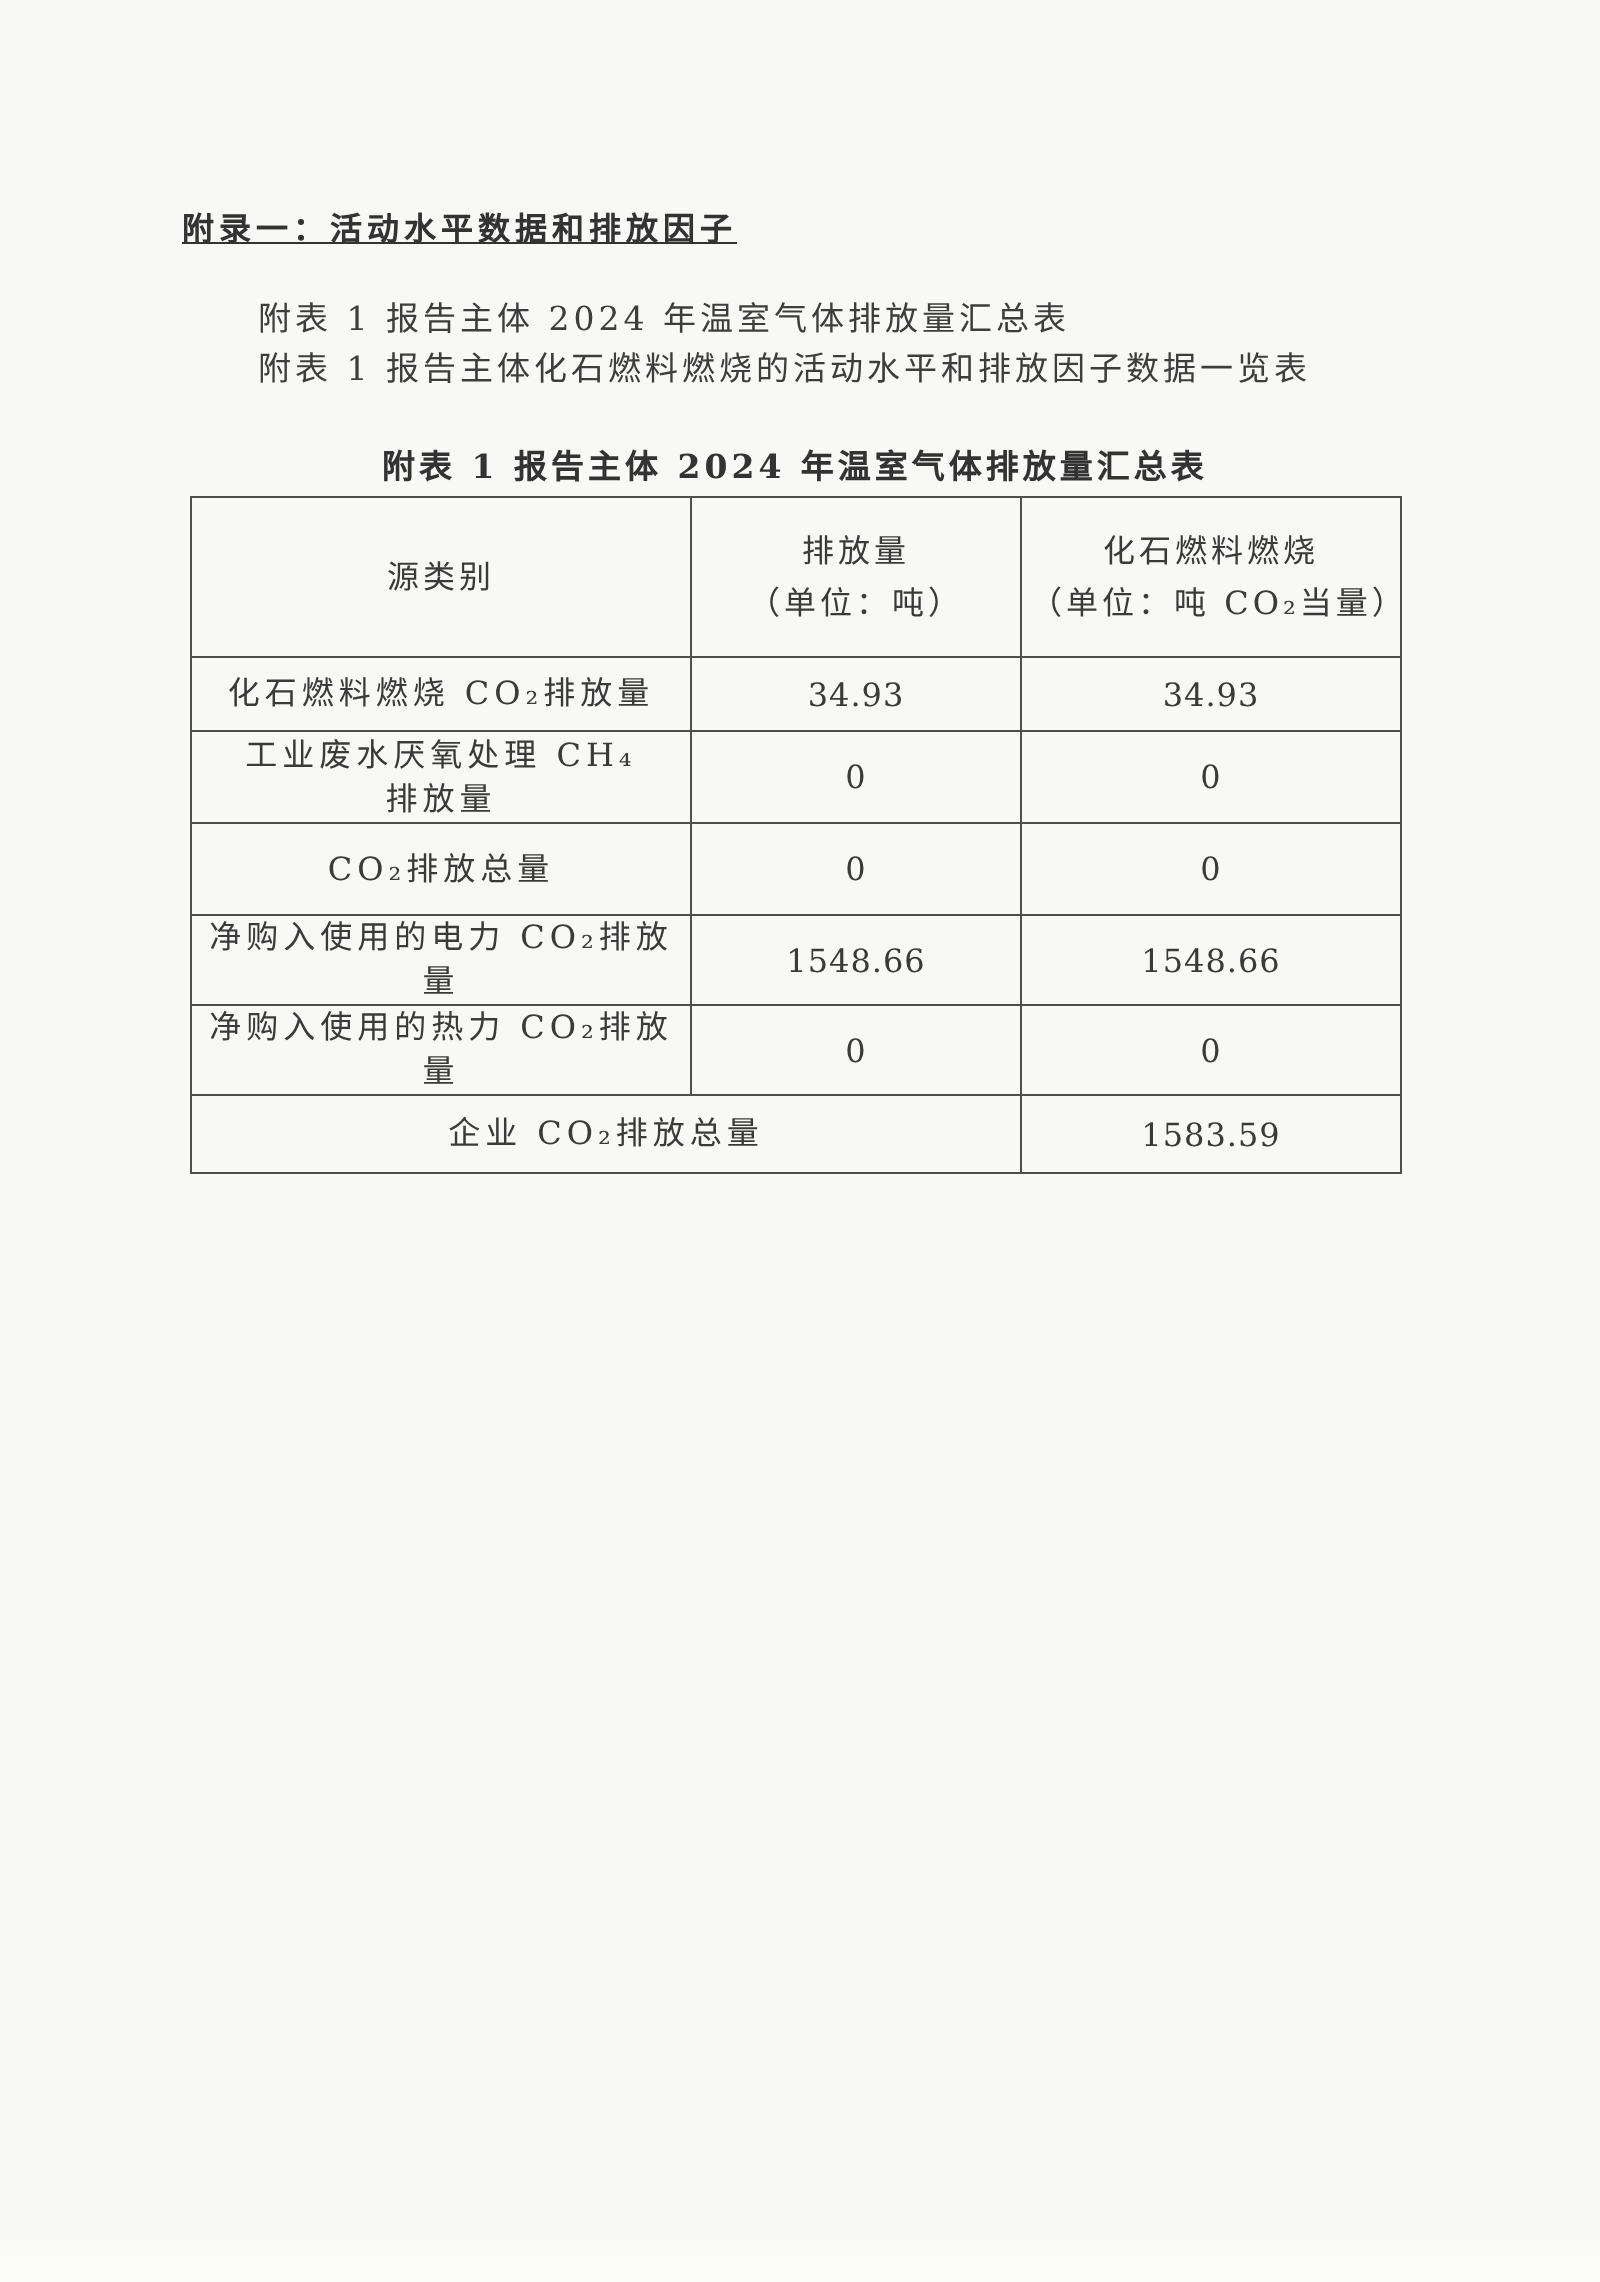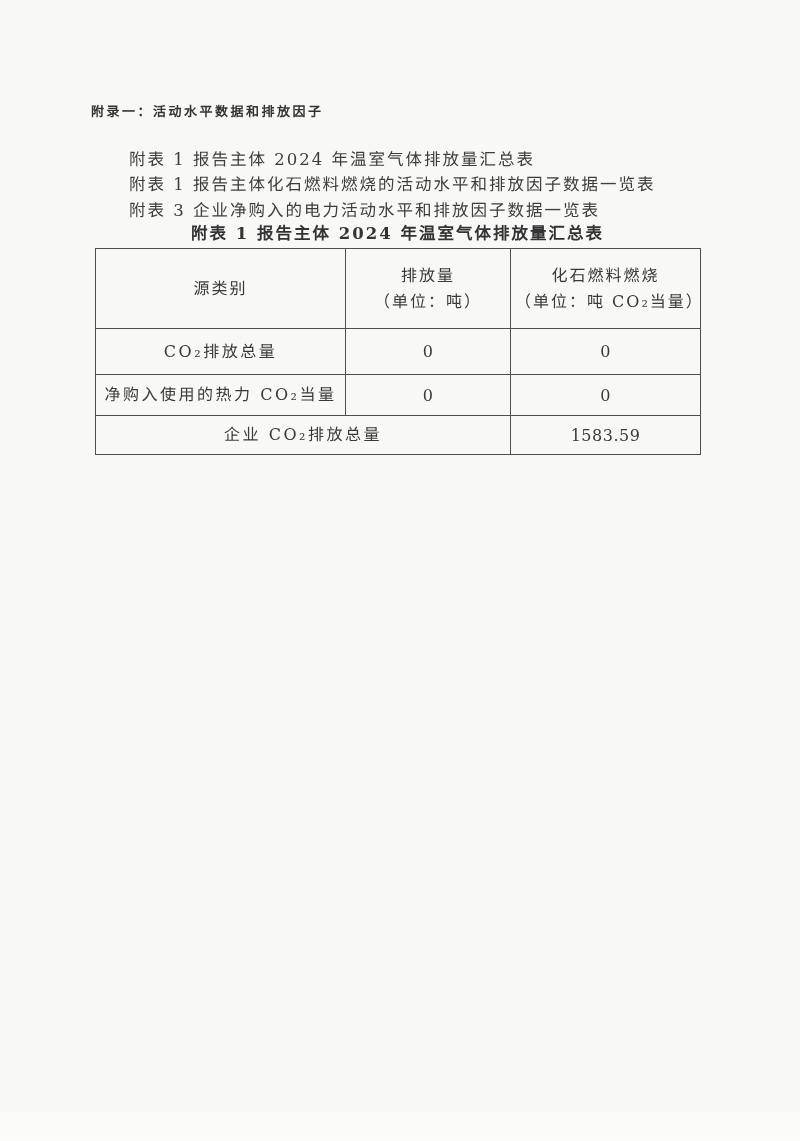--- a/index.html
+++ b/index.html
@@ -13,25 +13,26 @@
     height: 1141px;
     background: linear-gradient(#f8f8f7 0%, #f8f8f7 97%, #fcfcfb 100%);
     overflow: hidden;
     font-family: "DejaVu Serif", "Liberation Serif", serif;
     color: #3a3a3a;
   }
   .appendix-heading {
     position: absolute;
     left: 91px;
     top: 101px;
-    font-size: 13px;
+    font-size: 16px;
     font-weight: bold;
     letter-spacing: 2.5px;
     white-space: nowrap;
     color: #333333;
+    text-decoration: underline;
   }
   .toc {
     position: absolute;
     left: 129px;
     top: 147px;
     font-size: 16.5px;
     letter-spacing: 2px;
     line-height: 25.4px;
     white-space: nowrap;
     color: #3d3d3d;
@@ -90,21 +91,20 @@
 </head>
 <body>
 
 <div class="page">
 
   <div class="appendix-heading">附录一：活动水平数据和排放因子</div>
 
   <div class="toc">
     <div>附表 1 报告主体 2024 年温室气体排放量汇总表</div>
     <div>附表 1 报告主体化石燃料燃烧的活动水平和排放因子数据一览表</div>
-    <div>附表 3 企业净购入的电力活动水平和排放因子数据一览表</div>
   </div>
 
   <div class="table-title">附表 1 报告主体 2024 年温室气体排放量汇总表</div>
 
   <div class="table-wrap">
     <table class="emissions">
       <colgroup>
         <col class="c1">
           <col class="c2">
           <col class="c3">
@@ -118,27 +118,43 @@
             <div class="hdr-line">排放量</div>
             <div class="hdr-line">（单位：吨）</div>
           </th>
           <th>
             <div class="hdr-line">化石燃料燃烧</div>
             <div class="hdr-line">（单位：吨 CO₂当量）</div>
           </th>
         </tr>
       </thead>
       <tbody>
+        <tr style="height:37px">
+          <td class="cjk">化石燃料燃烧 CO₂排放量</td>
+          <td class="num">34.93</td>
+          <td class="num">34.93</td>
+        </tr>
+        <tr style="height:46px">
+          <td class="cjk">工业废水厌氧处理 CH₄
+排放量</td>
+          <td class="num">0</td>
+          <td class="num">0</td>
+        </tr>
         <tr style="height:46px">
           <td class="cjk">CO₂排放总量</td>
           <td class="num">0</td>
           <td class="num">0</td>
         </tr>
+        <tr style="height:44px">
+          <td class="cjk">净购入使用的电力 CO₂排放量</td>
+          <td class="num">1548.66</td>
+          <td class="num">1548.66</td>
+        </tr>
         <tr style="height:41px">
-          <td class="cjk">净购入使用的热力 CO₂当量</td>
+          <td class="cjk">净购入使用的热力 CO₂排放量</td>
           <td class="num">0</td>
           <td class="num">0</td>
         </tr>
         <tr style="height:39px">
           <td class="cjk" colspan="2">企业 CO₂排放总量</td>
           <td class="num">1583.59</td>
         </tr>
       </tbody>
     </table>
   </div>

